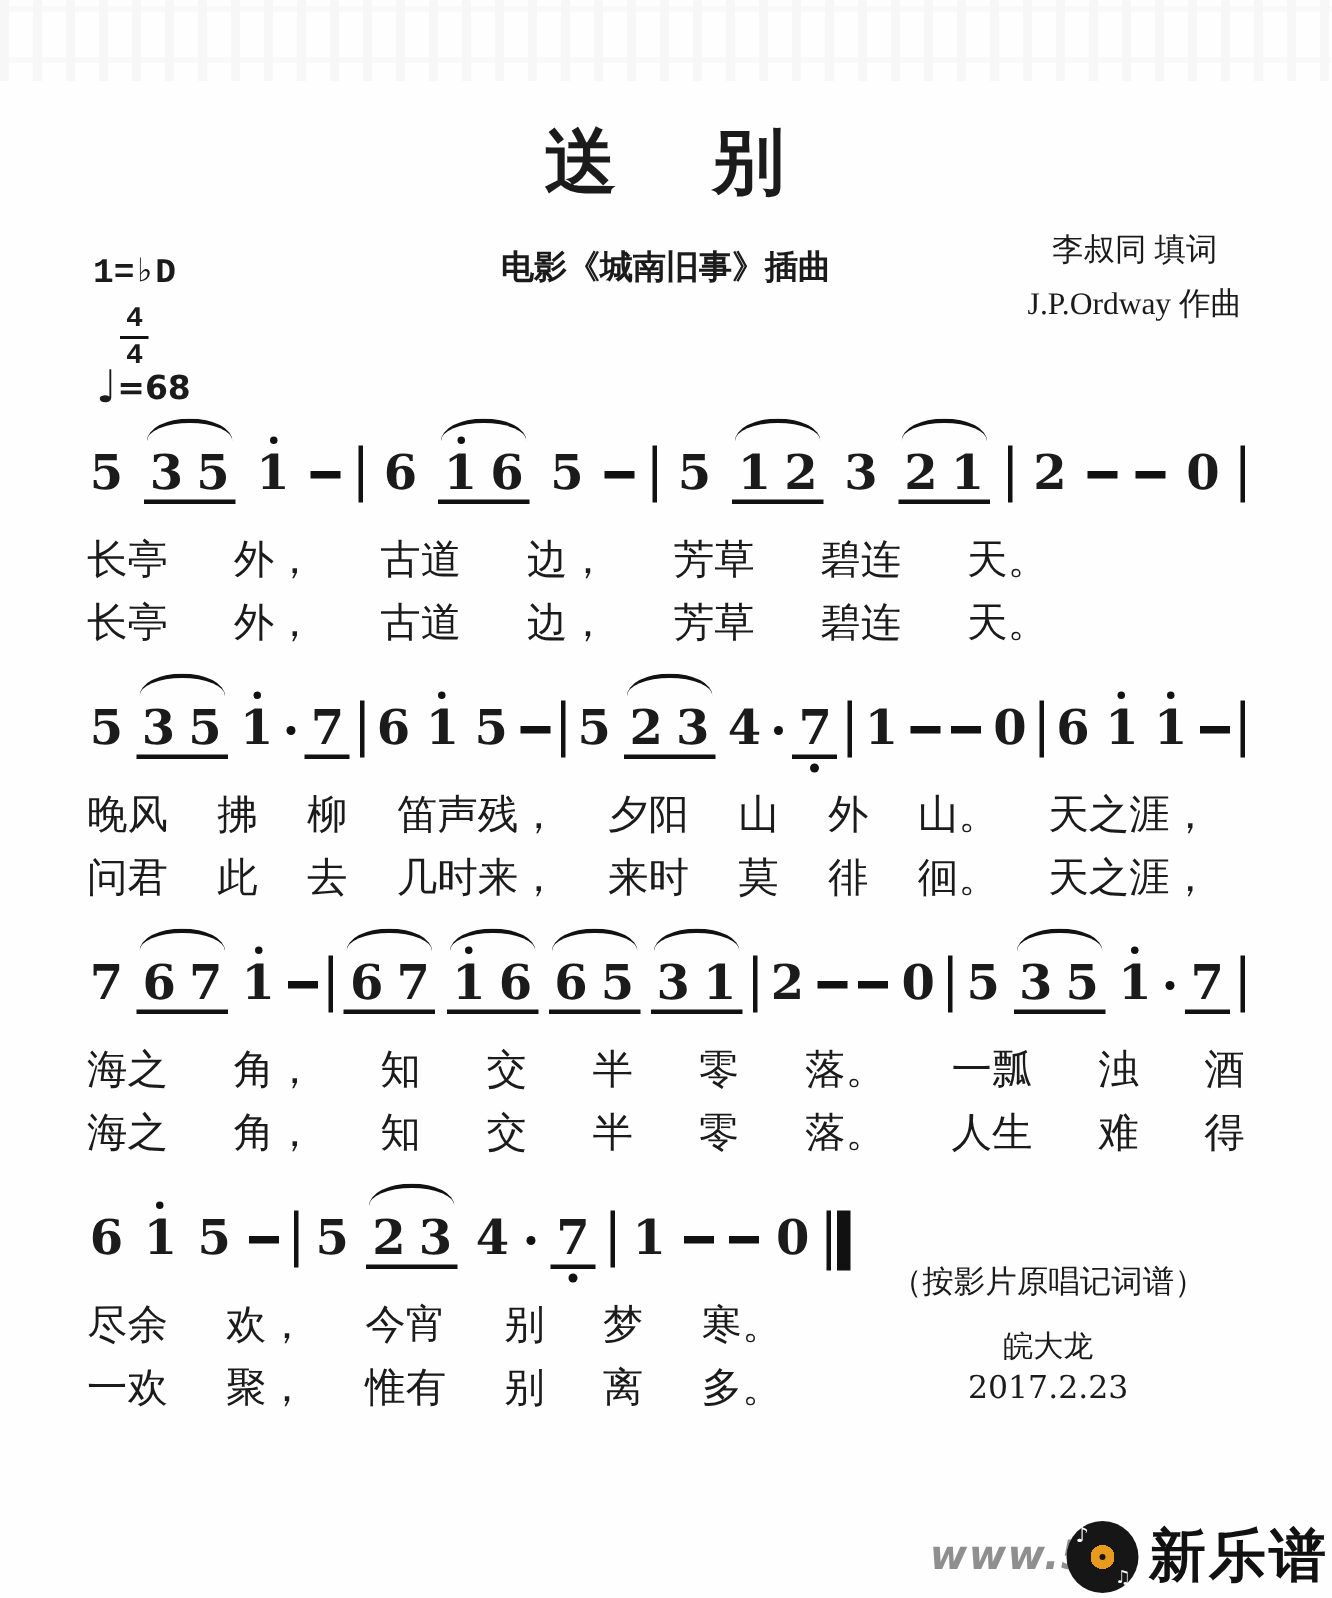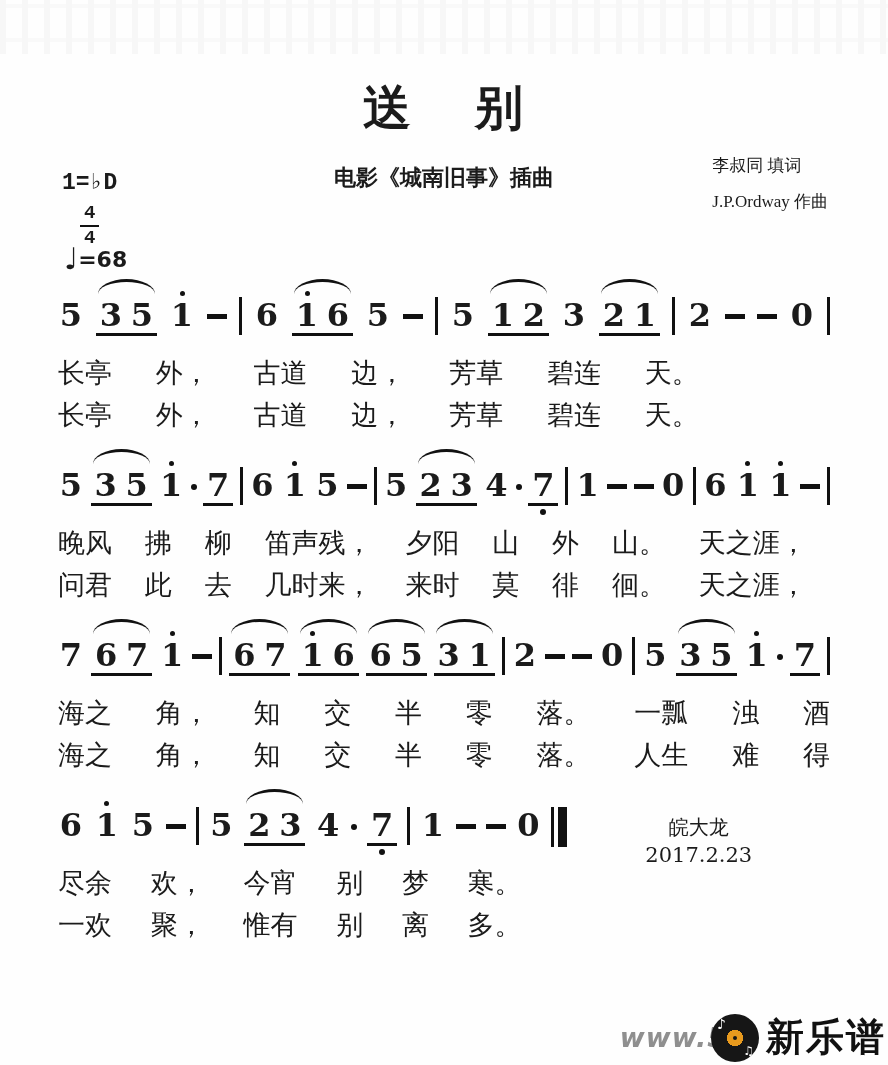--- a/index.html
+++ b/index.html
@@ -18,22 +18,22 @@
   .title{
     position:absolute;top:76px;left:0;width:100%;text-align:center;
     font-size:48px;font-weight:bold;word-spacing:1.0em;letter-spacing:2px;
   }
   .subtitle{
     position:absolute;top:163px;left:0;width:100%;text-align:center;
     font-size:22px;font-weight:bold;
     font-family:"Liberation Sans","DejaVu Sans",sans-serif;
   }
   .credits{
-    position:absolute;top:148px;right:60px;text-align:left;
-    font-size:17px;line-height:36px;
+    position:absolute;top:148px;right:60px;text-align:center;
+    font-size:21px;line-height:36px;
   }
   .keysig{
     position:absolute;top:168px;left:62px;display:flex;align-items:center;gap:8px;
     font-size:23px;font-weight:bold;font-family:Liberation Mono, monospace;flex-direction:column;
   }
   .frac{display:flex;flex-direction:column;align-items:center;font-size:19px;line-height:1;font-weight:bold;}
   .frac .top{border-bottom:2px solid #111;padding:0 4px 2px;}
   .frac .bot{padding-top:2px;}
   .tempo{
     position:absolute;top:244px;left:64px;display:flex;align-items:center;
@@ -543,20 +543,21 @@
       <div class="lyric w91">
           <span>一欢</span>
           <span>聚，</span>
           <span>惟有</span>
           <span>别</span>
           <span>离</span>
           <span>多。</span>
         </div>
     </div>
     <div class="scol">
+      <div class="annotation">（按影片原唱记词谱）</div>
       <div class="transcriber">皖大龙</div>
       <div class="tdate">2017.2.23</div>
     </div>
   </div>
 </div>
 
 <div class="footer">
   <span class="url">www.5</span>
   <span class="vinyl">
     <span class="n1">♪</span>

